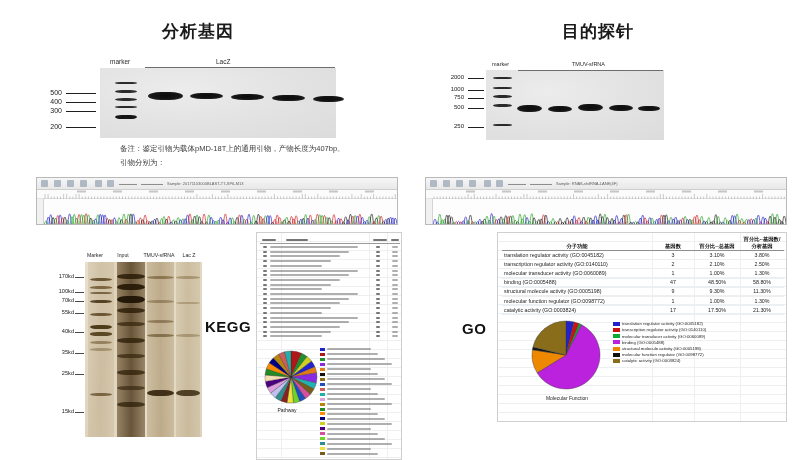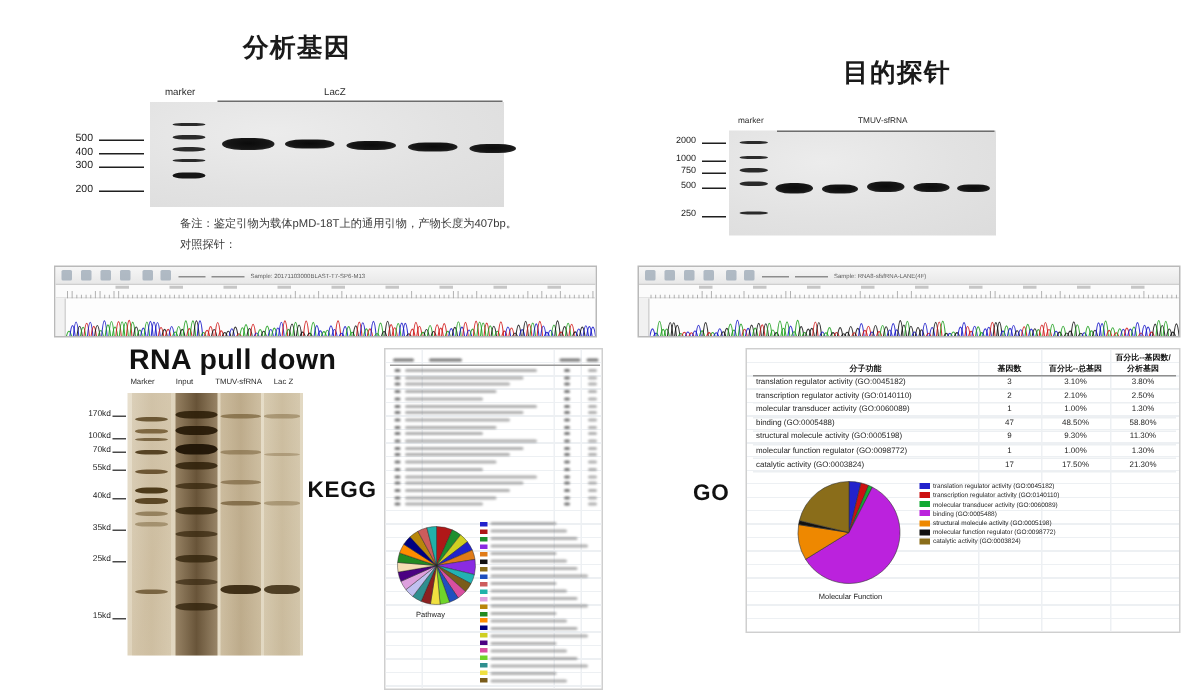--- a/index.html
+++ b/index.html
@@ -192,21 +192,21 @@
     <div class="ladder-tick" style="left:40px;top:99px;width:22px;">300</div>
     <div class="ladder-line" style="left:66px;top:103px;width:30px;"></div>
     <div class="ladder-tick" style="left:40px;top:115px;width:22px;">200</div>
     <div class="ladder-line" style="left:66px;top:119px;width:30px;"></div>
 
     <div class="gel-label" style="left:110px;top:50px;">marker</div>
     <div class="gel-label" style="left:216px;top:50px;">LacZ</div>
     <div class="gel-underline" style="left:145px;top:59px;width:190px;"></div>
   </div>
 
-  <div class="abs" style="left:400px;top:25px;width:396px;height:150px;">
+  <div class="abs" style="left:400px;top:8px;width:396px;height:150px;">
 
     <div class="panel-title abs" style="left:0;top:12px;">目的探针</div>
 
     <div class="gel-box" style="left:86px;top:62px;width:178px;height:70px;">
       <div class="mk-band" style="left:7px;top:7px;width:19px;height:2.3px;"></div>
       <div class="mk-band" style="left:7px;top:17px;width:19px;height:2.4px;"></div>
       <div class="mk-band" style="left:7px;top:25px;width:19px;height:3px;"></div>
       <div class="mk-band" style="left:7px;top:34px;width:19px;height:3.2px;"></div>
       <div class="mk-band" style="left:7px;top:54px;width:19px;height:2.4px;"></div>
       <div class="band" style="left:31px;top:35px;width:25px;height:6.5px;"></div>
@@ -226,21 +226,21 @@
     <div class="ladder-line" style="left:68px;top:99.5px;width:16px;"></div>
     <div class="ladder-tick" style="left:38px;top:115px;width:26px;font-size:6px;">250</div>
     <div class="ladder-line" style="left:68px;top:118.5px;width:16px;"></div>
 
     <div class="gel-label" style="left:92px;top:53px;font-size:5.5px;">marker</div>
     <div class="gel-label" style="left:172px;top:53px;font-size:5.5px;">TMUV-sfRNA</div>
     <div class="gel-underline" style="left:118px;top:62px;width:145px;"></div>
   </div>
 
   <div class="caption" style="left:120px;top:142px;">备注：鉴定引物为载体pMD-18T上的通用引物，产物长度为407bp。</div>
-  <div class="caption" style="left:120px;top:156px;">对照探针：</div>
+  <div class="caption" style="left:120px;top:156px;">引物分别为：</div>
 
   <div class="chromo" style="left:36px;top:177px;width:362px;height:48px;">
     <div class="chromo-toolbar">
       <div class="tb-ico" style="left:4px;"></div>
       <div class="tb-ico" style="left:17px;"></div>
       <div class="tb-ico" style="left:30px;"></div>
       <div class="tb-ico" style="left:43px;"></div>
       <div class="tb-ico" style="left:58px;"></div>
       <div class="tb-ico" style="left:70px;"></div>
       <div class="tb-rule" style="left:82px;width:18px;"></div>
@@ -833,21 +833,20 @@
             <path d="M349.30,26 Q351.20,4.31 353.10,26" fill="none" stroke="#1a9e1a" stroke-width="0.75" opacity="0.85"></path>
             <path d="M351.66,26 Q353.56,14.70 355.46,26" fill="none" stroke="#111111" stroke-width="0.75" opacity="0.85"></path>
             <path d="M354.02,26 Q355.92,18.89 357.82,26" fill="none" stroke="#111111" stroke-width="0.75" opacity="0.85"></path>
             <path d="M356.38,26 Q358.28,7.91 360.18,26" fill="none" stroke="#111111" stroke-width="0.75" opacity="0.85"></path>
             <line x1="8" y1="26" x2="361" y2="26" stroke="#c8c8c8" stroke-width="0.5"></line>
           </g>
         </svg>
     </div>
   </div>
 
-  <div class="big-label" style="left:86px;top:230px;">RNA pull down</div>
 
   <div class="silver-gel" style="left:85px;top:262px;width:117px;height:175px;">
 
     <div class="sg-lane" style="left:3px;width:26px;background:linear-gradient(90deg,rgba(175,152,112,.22),rgba(165,140,98,.3),rgba(175,152,112,.22));"></div>
     <div class="sg-band" style="left:5px;top:16px;width:22px;height:3px;background:#5a4420;opacity:.85;"></div>
     <div class="sg-band" style="left:5px;top:24px;width:22px;height:2.6px;background:#6a5128;opacity:.8;"></div>
     <div class="sg-band" style="left:5px;top:30px;width:22px;height:2.4px;background:#5e4722;opacity:.75;"></div>
     <div class="sg-band" style="left:5px;top:38px;width:22px;height:3.4px;background:#4a3616;opacity:.9;"></div>
     <div class="sg-band" style="left:5px;top:51px;width:22px;height:3px;background:#5c4420;opacity:.85;"></div>
     <div class="sg-band" style="left:5px;top:63px;width:22px;height:4px;background:#43300f;opacity:.92;"></div>

